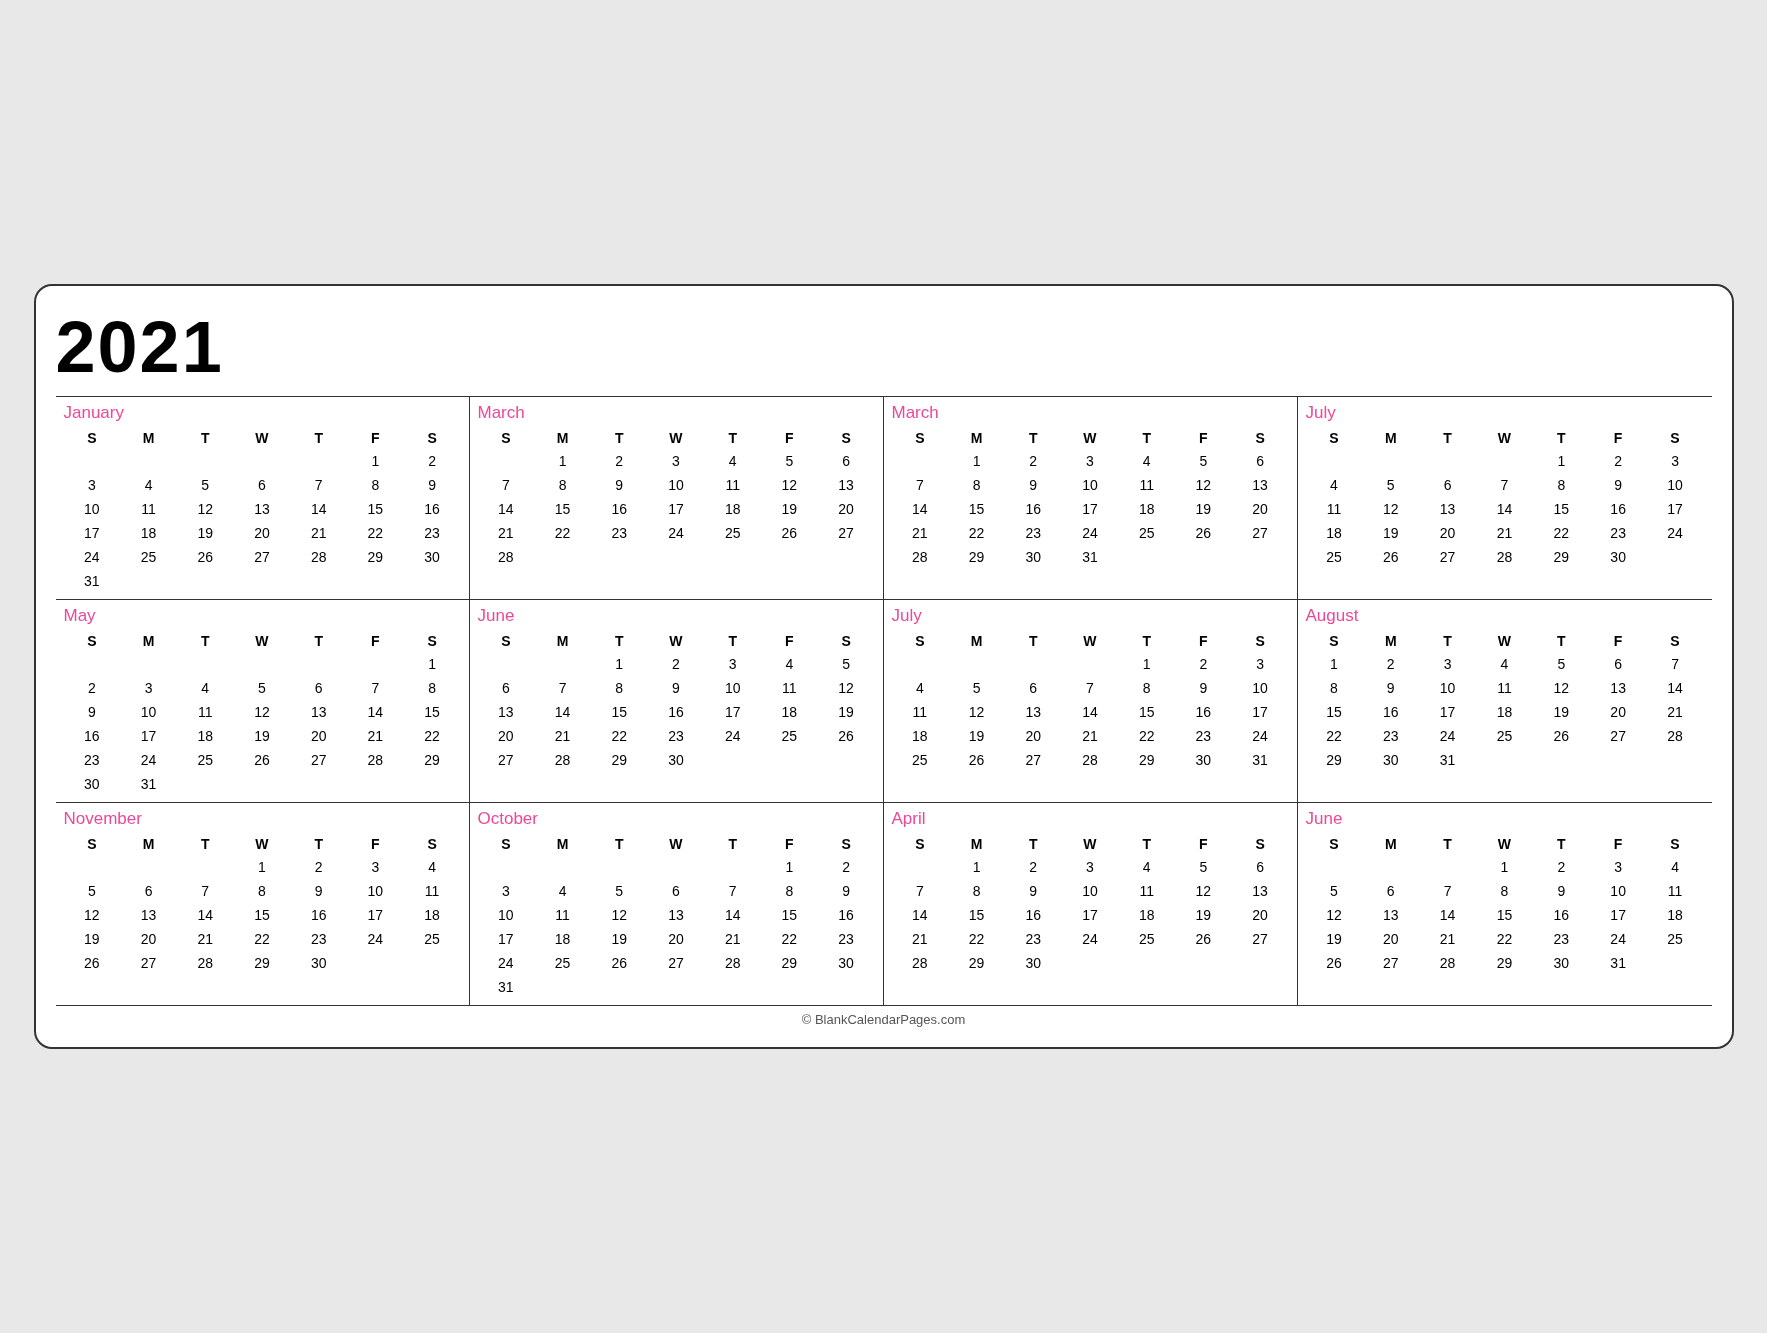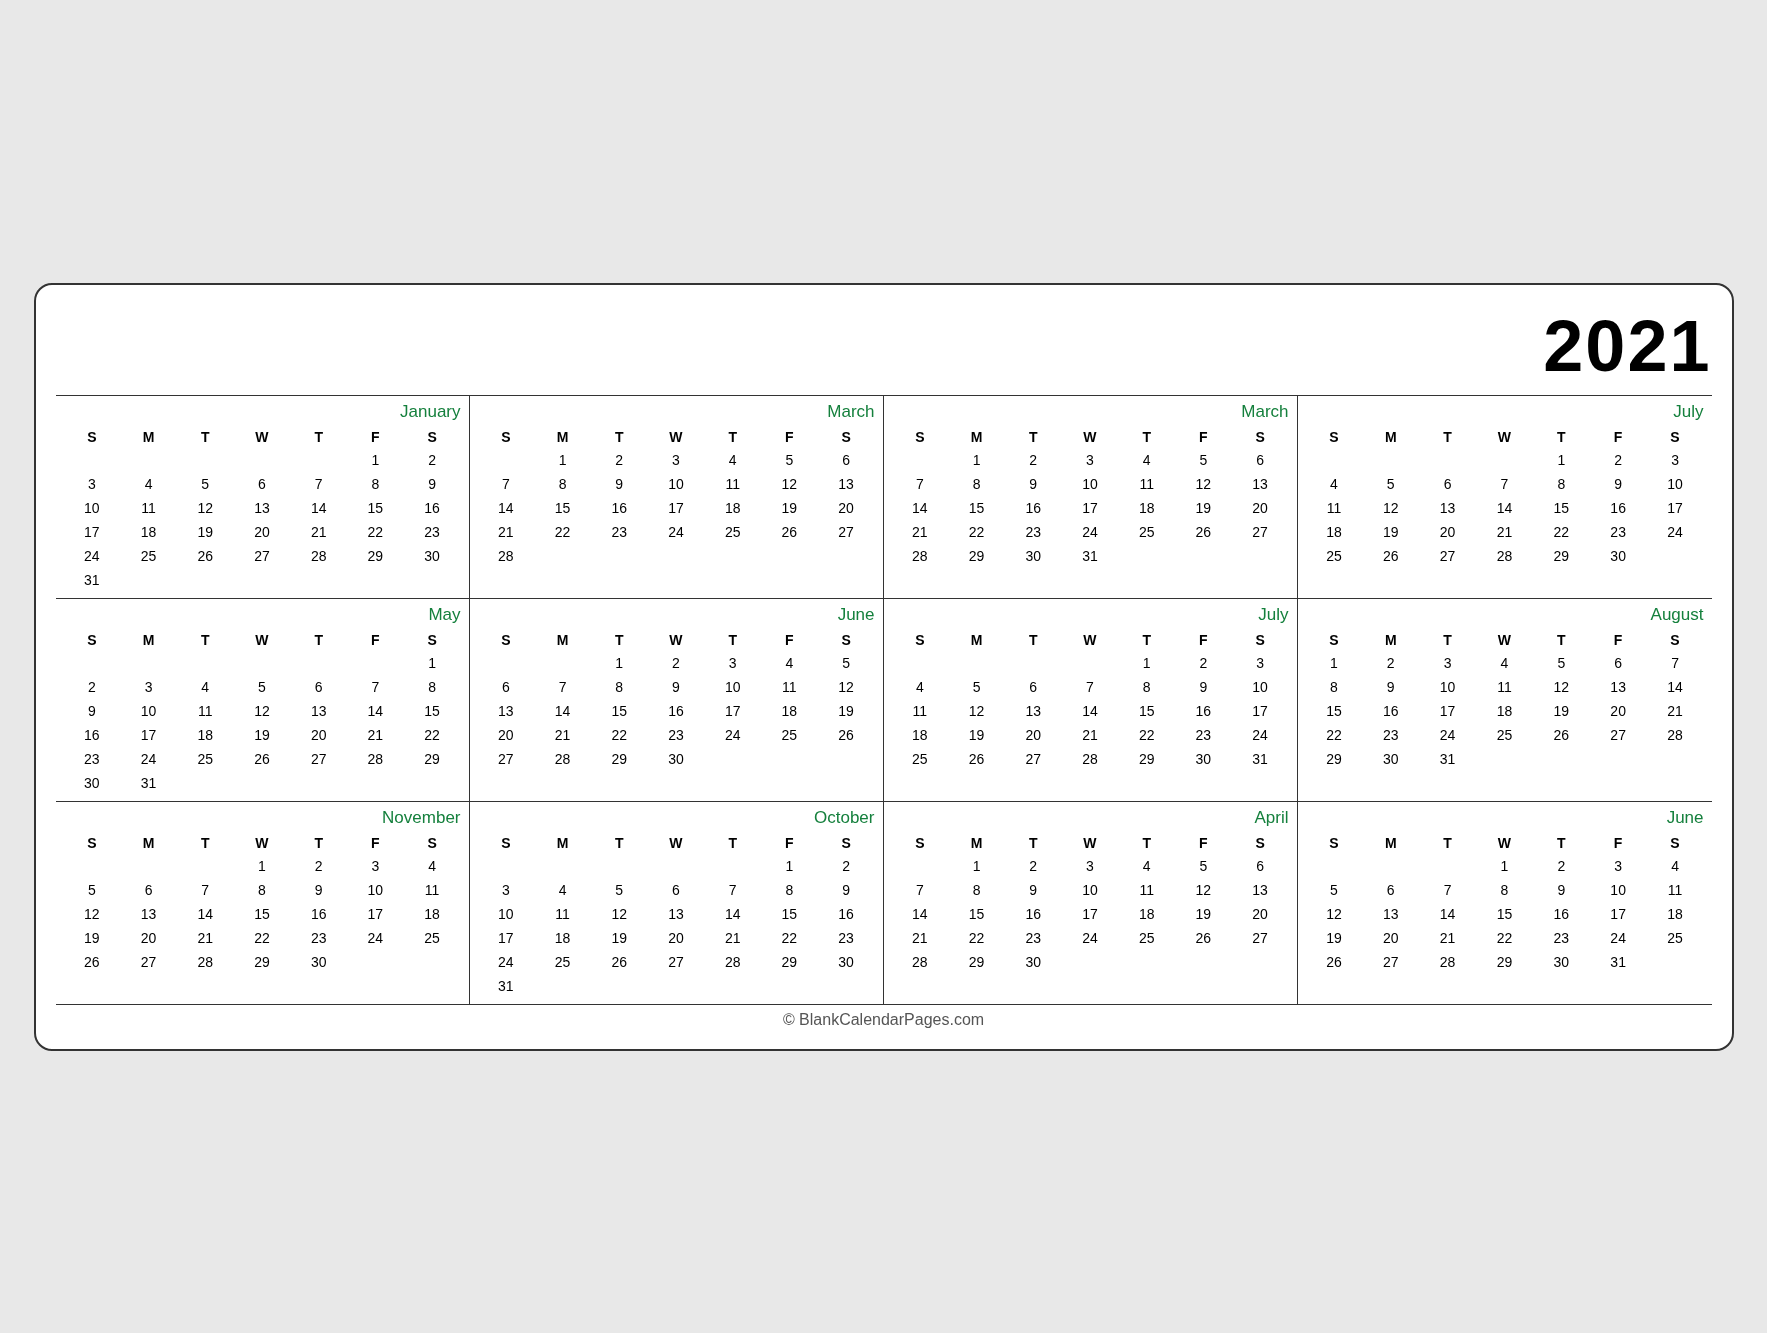--- a/index.html
+++ b/index.html
@@ -12,46 +12,46 @@
       font-family: Arial, sans-serif;
     }
     .calendar-container {
       background: white;
       border-radius: 18px;
       border: 2px solid #333;
       width: 1700px;
       padding: 10px 20px 20px 20px;
     }
     .year-title {
-      text-align: right;
+      text-align: left;
       font-size: 72px;
       font-weight: bold;
       padding: 10px 0 8px 0;
       letter-spacing: 2px;
     }
     .months-grid {
       display: grid;
       grid-template-columns: repeat(4, 1fr);
       gap: 0;
       border-top: 1.5px solid #333;
     }
     .month-cell {
       border-right: 1.5px solid #333;
       border-bottom: 1.5px solid #333;
       padding: 6px 8px 6px 8px;
     }
     .month-cell:nth-child(4n) {
       border-right: none;
     }
     .month-name {
-      text-align: right;
+      text-align: left;
       font-size: 17px;
       font-weight: normal;
       margin-bottom: 4px;
-      color: #15803d;
+      color: #ec4899;
     }
     .cal-table {
       width: 100%;
       border-collapse: collapse;
       table-layout: fixed;
     }
     .cal-table th {
       text-align: center;
       font-size: 14px;
       font-weight: bold;
@@ -59,21 +59,21 @@
       color: #000;
     }
     .cal-table td {
       text-align: center;
       font-size: 14px;
       padding: 4px 0;
       color: #000;
     }
     .footer {
       text-align: center;
-      font-size: 16px;
+      font-size: 13px;
       color: #555;
       padding-top: 6px;
     }
   </style>
 </head>
 <body>
 
 <div class="calendar-container">
   <div class="year-title">2021</div>
   <div class="months-grid" id="months-grid">

